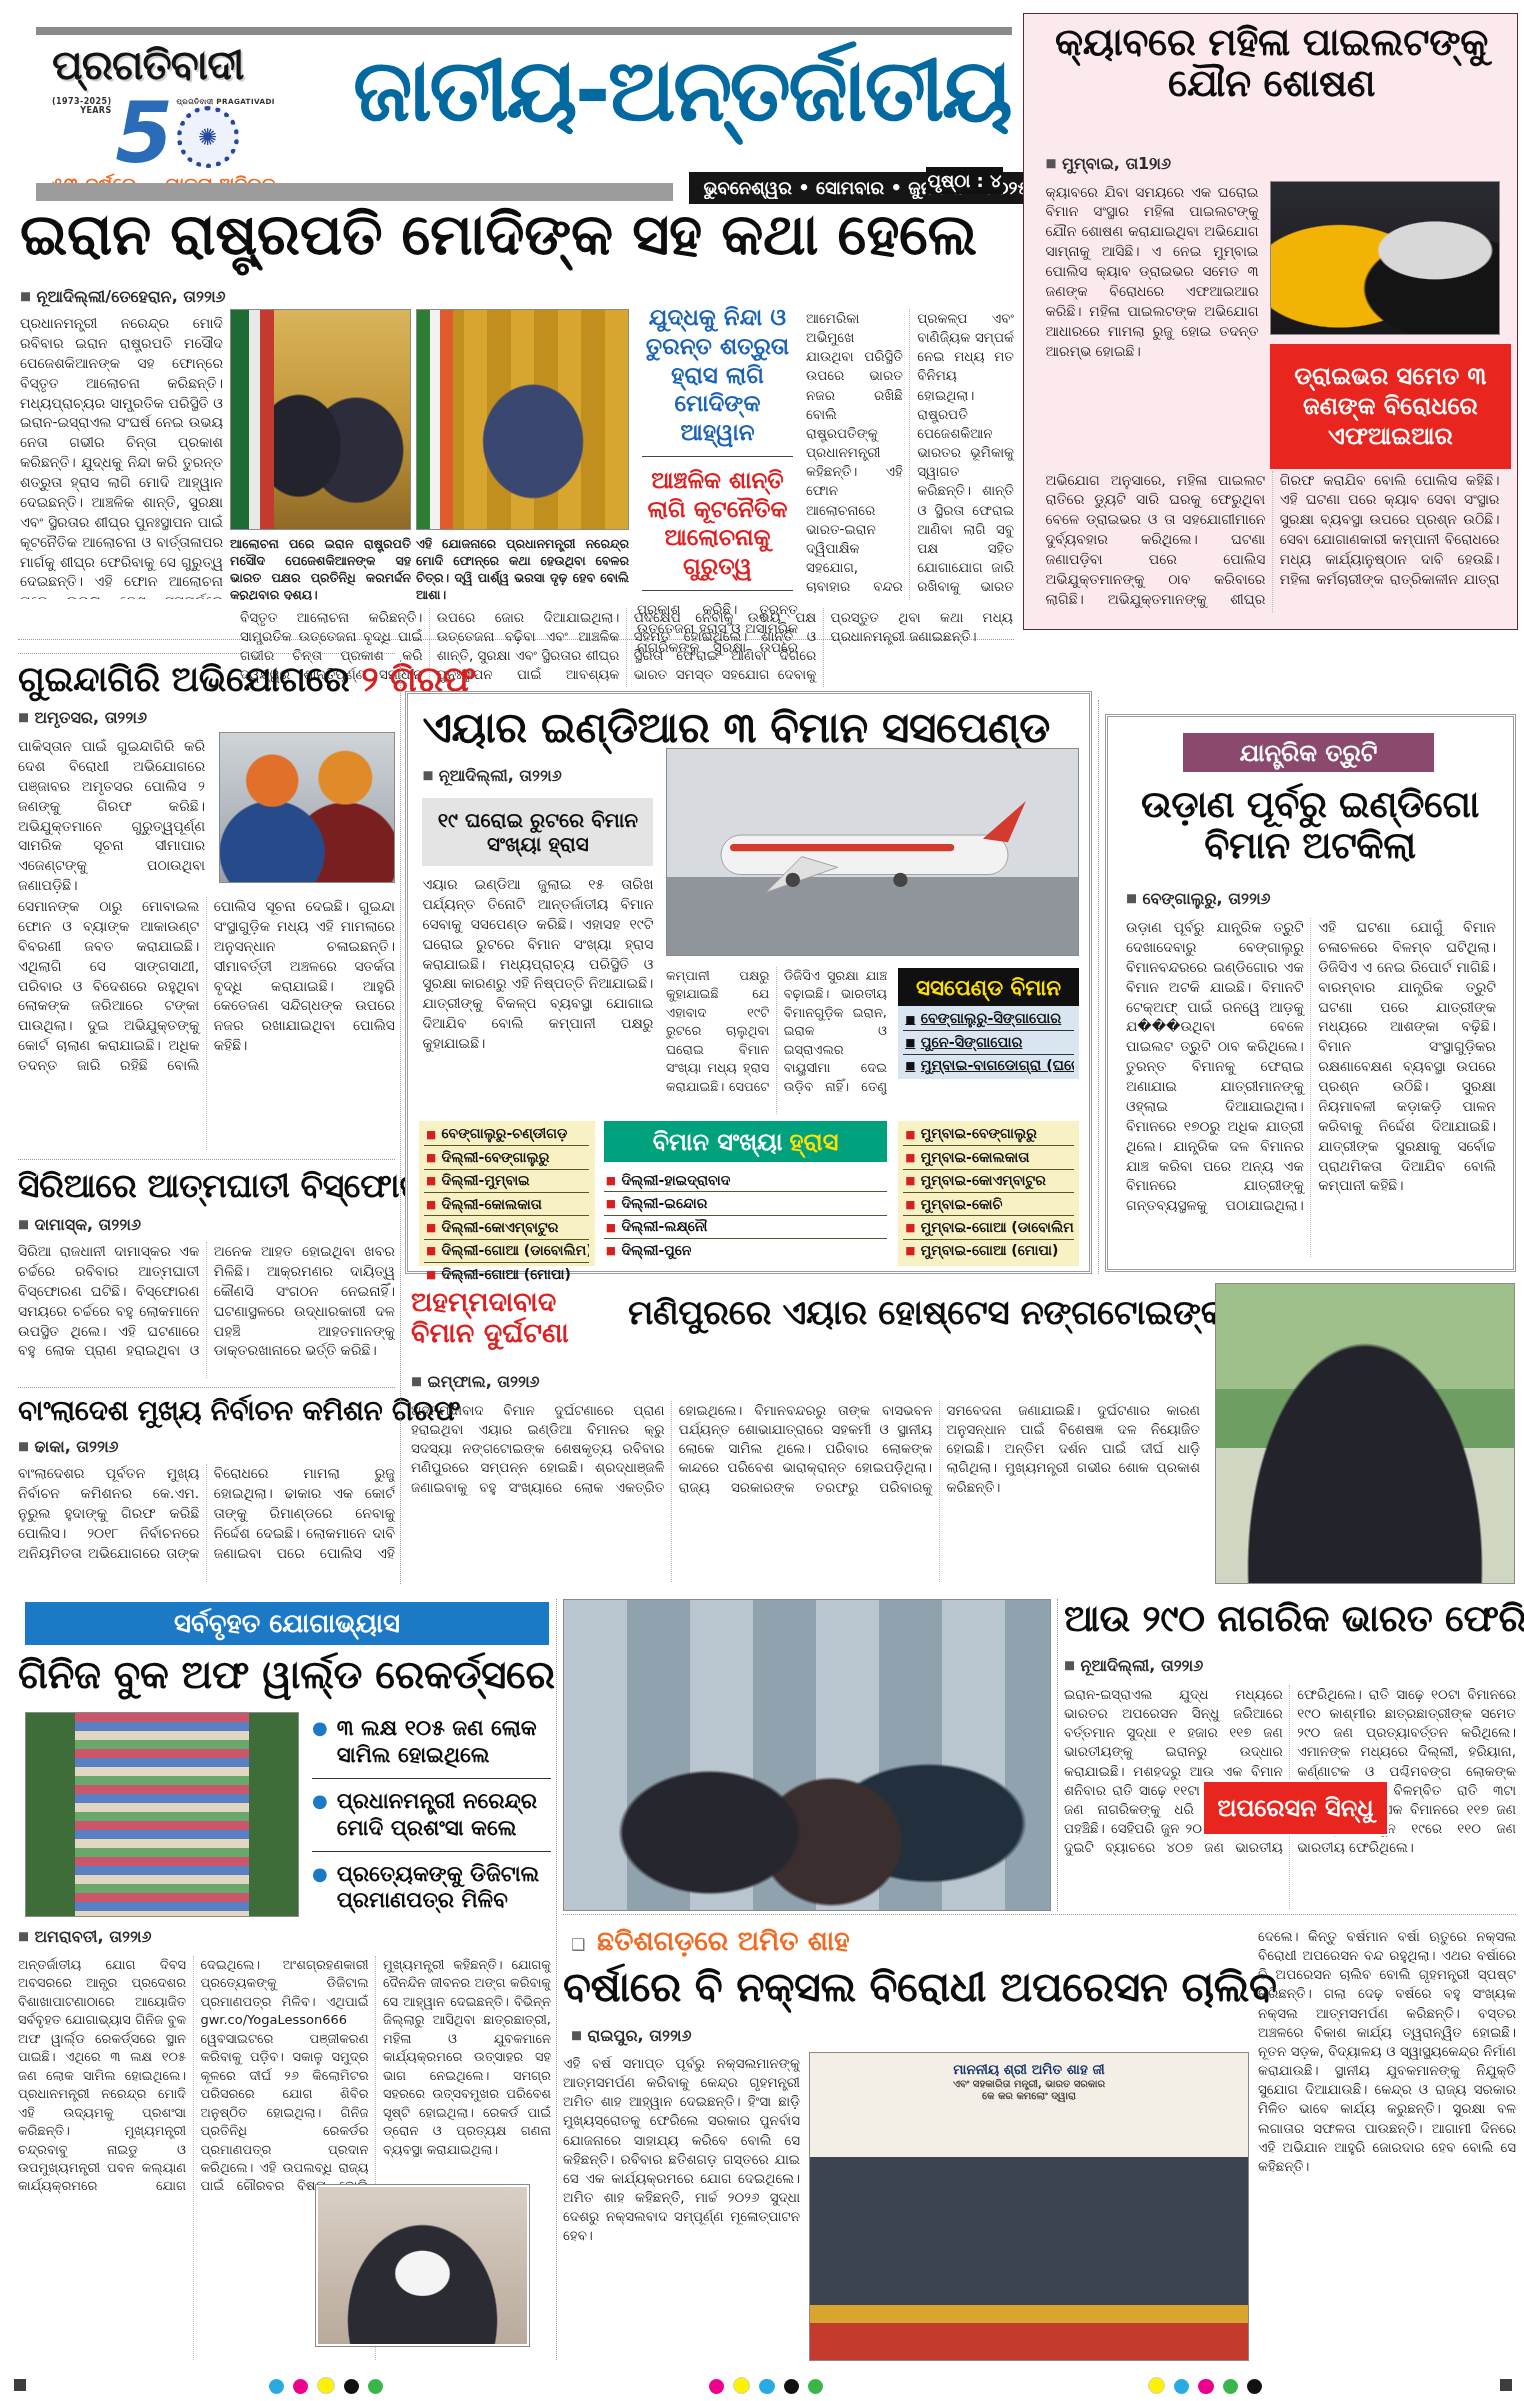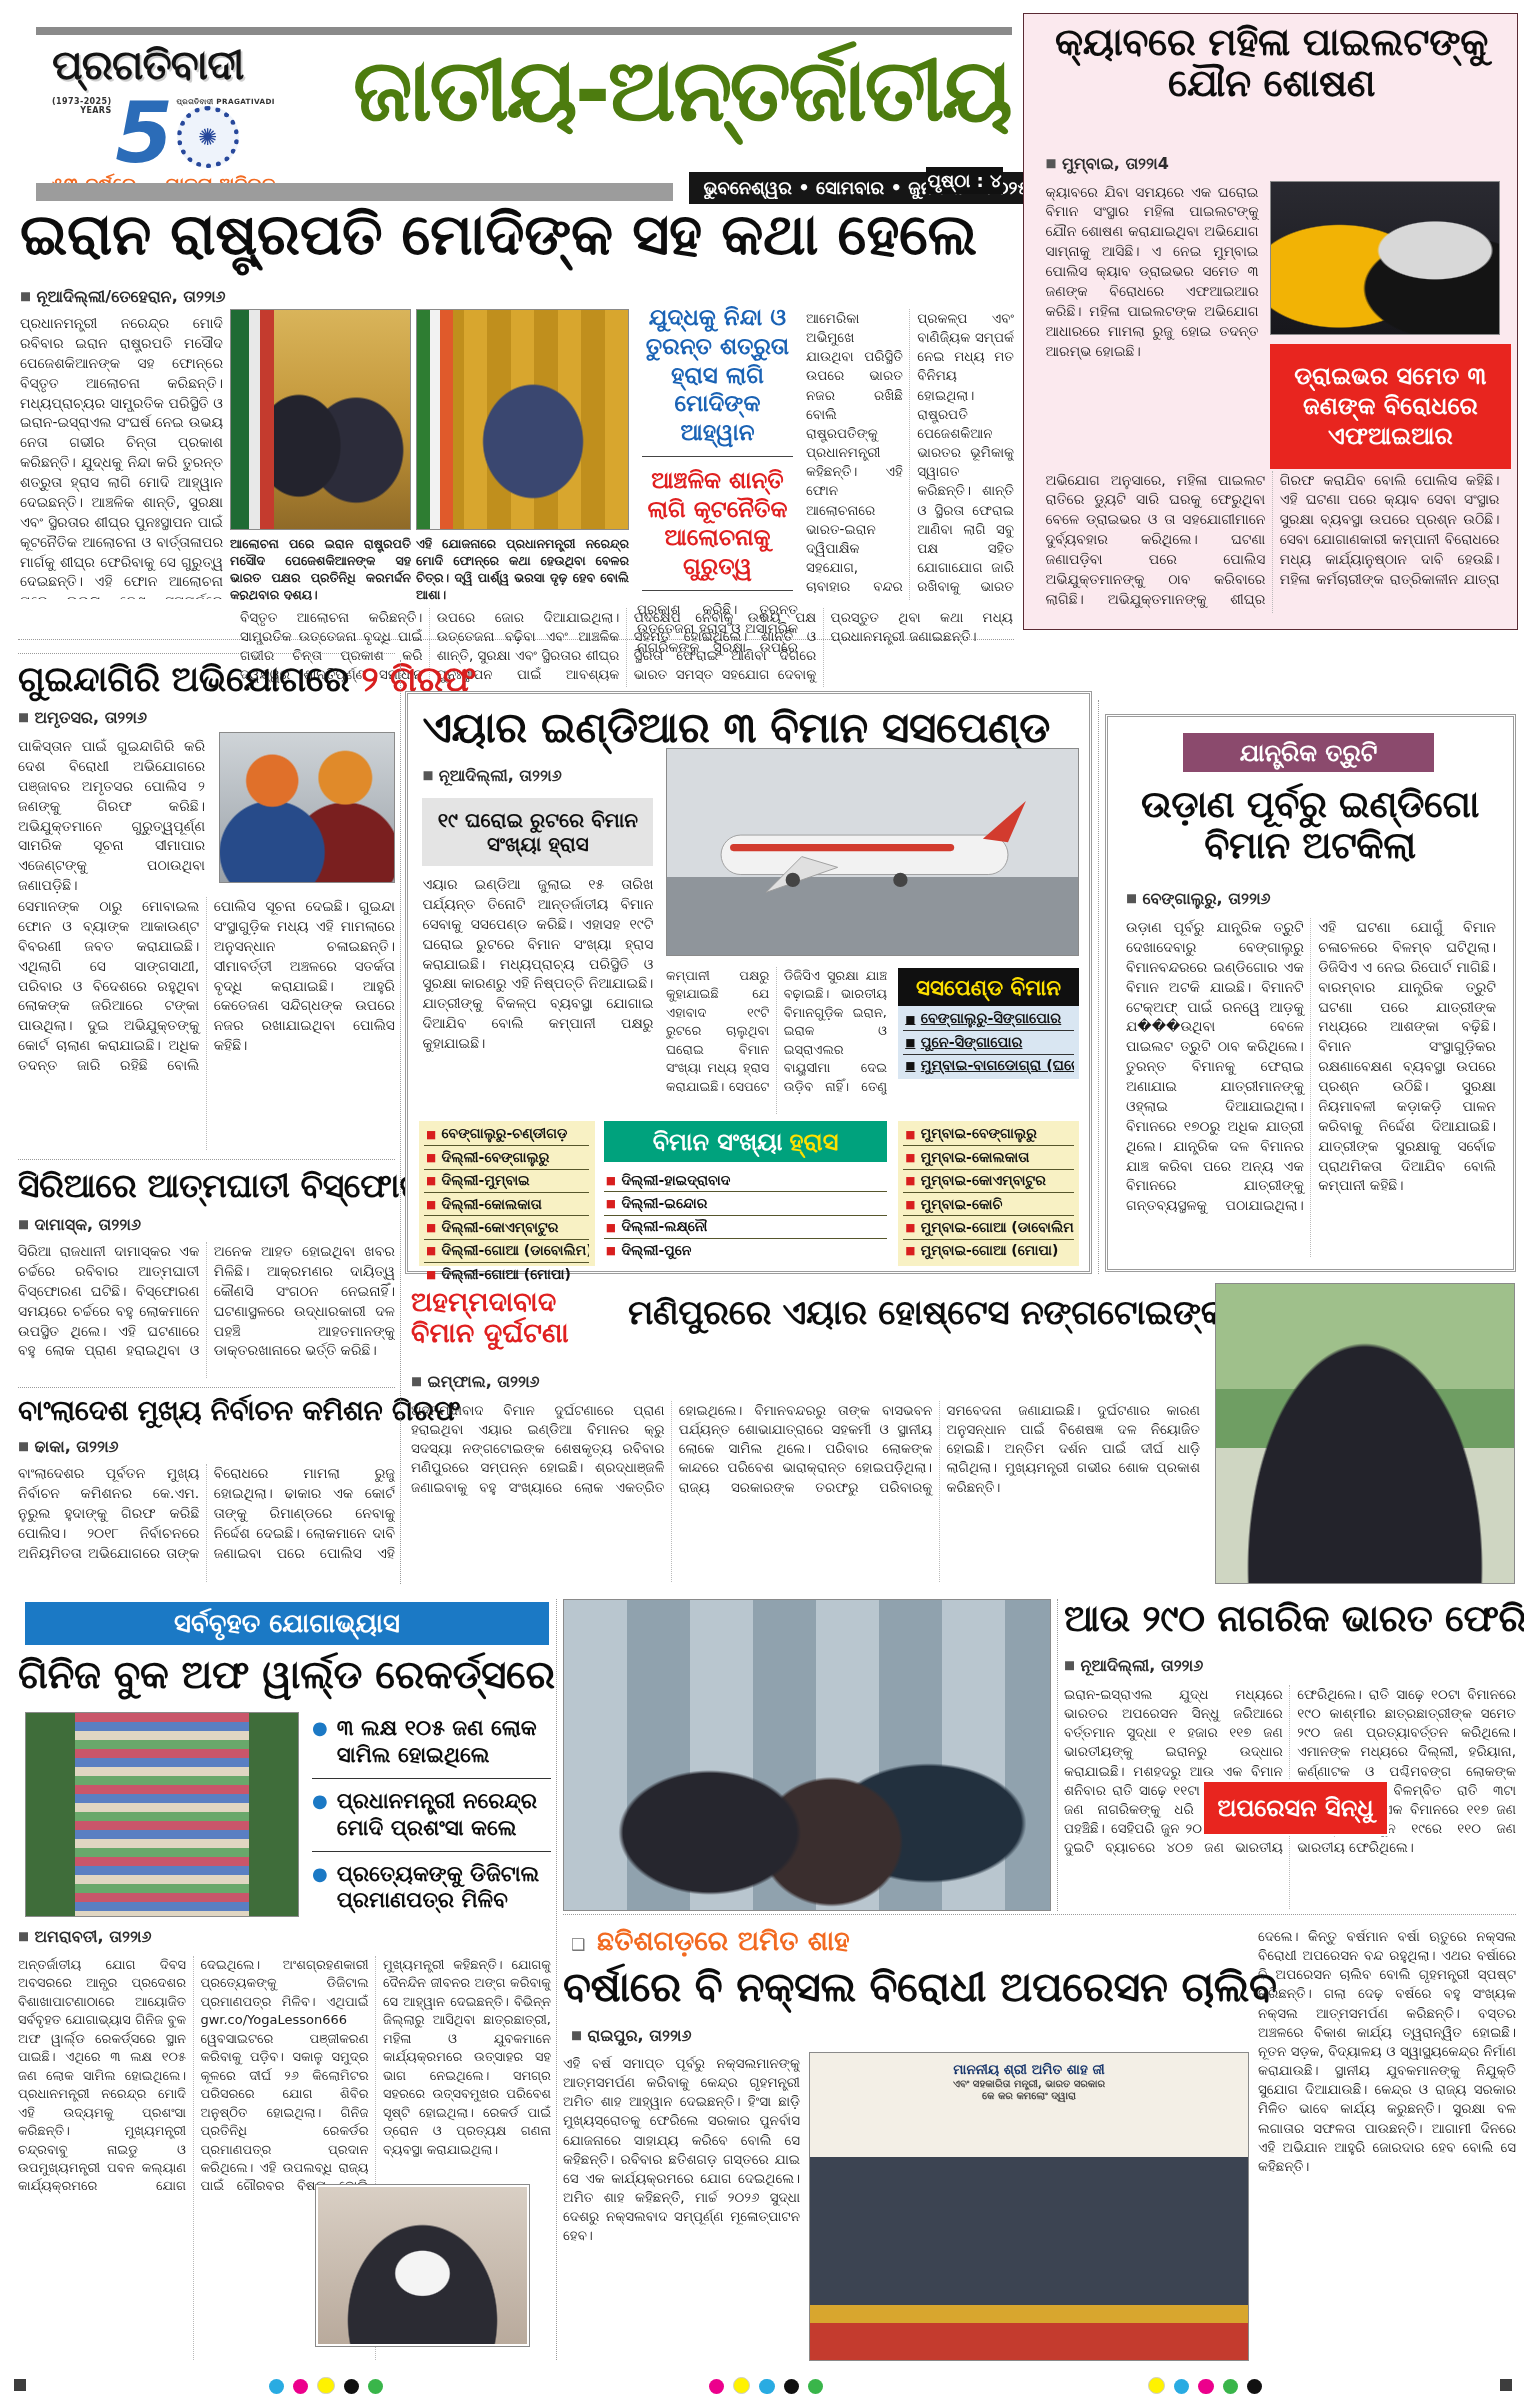--- a/index.html
+++ b/index.html
@@ -19,21 +19,21 @@
   .dbox{border:3.6px double #9b9b9b;box-sizing:border-box;background:#fff;}
 
   
   .toprule{background:#8a8a8a;}
   .papername{font-size:41px;font-weight:900;color:#141414;letter-spacing:-0.9px;text-shadow:1.8px 1.8px 0 #cfcfcf;}
   .anniv5{font-size:83px;font-weight:900;color:#2b6cb8;line-height:.9;font-style:italic;}
   .chakra{width:52px;height:52px;border-radius:50%;border:5.4px dotted #27489b;background:#eef3fb;
           display:flex;align-items:center;justify-content:center;color:#27489b;font-size:23px;}
   .anniv-small{font-size:8px;color:#333;font-weight:700;letter-spacing:0.4px;}
   .tagline{color:#f26a21;font-size:19px;font-weight:800;}
-  .sectitle{font-size:86px;font-weight:900;color:#4d7c0f;letter-spacing:-2.7px;text-align:center;line-height:1;}
+  .sectitle{font-size:86px;font-weight:900;color:#0369a1;letter-spacing:-2.7px;text-align:center;line-height:1;}
   .datebar{background:#161616;color:#fff;font-size:18px;font-weight:600;display:flex;align-items:center;
            padding-left:14.4px;}
   .pageno{background:#111;color:#fff;font-size:18px;font-weight:700;display:flex;align-items:center;justify-content:center;}
 
   
   .pinkbox{background:#fbe9ee;border:1.8px solid #5a2a33;box-shadow:0 0 0 1.8px #fbe9ee inset;box-sizing:border-box;}
   .redbox{background:#e8251f;color:#fff;font-weight:800;text-align:center;display:flex;align-items:center;
           justify-content:center;line-height:1.25;}
   .graybox{background:#e4e4e4;color:#0f0f0f;font-weight:800;text-align:center;display:flex;align-items:center;justify-content:center;line-height:1.2;}
   .hlblue{color:#1b63b5;font-weight:800;text-align:center;line-height:1.25;}
@@ -138,21 +138,21 @@
   <div class="abs sectitle" style="left:296px;top:47px;width:771px;">ଜାତୀୟ-ଅନ୍ତର୍ଜାତୀୟ</div>
   <div class="abs toprule" style="left:36px;top:183px;width:637px;height:18px;background:#9c9c9c;"></div>
   <div class="abs datebar" style="left:689px;top:172px;width:370px;height:32px;">
     <span style="padding-right:86px;white-space:nowrap;overflow:hidden;">ଭୁବନେଶ୍ୱର • ସୋମବାର • ଜୁନ ୨୩ • ୨୦୨୫</span>
   </div>
   <div class="abs pageno" style="left:926px;top:167px;width:77px;height:27px;">ପୃଷ୍ଠା : ୪</div>
 
   <div class="abs pinkbox" style="left:1023px;top:12.6px;width:495px;height:617px;">
     <div class="abs hl" style="left:18px;top:8px;width:459px;font-size:38px;text-align:center;">କ୍ୟାବରେ ମହିଳା ପାଇଲଟଙ୍କୁ ଯୌନ ଶୋଷଣ</div>
     <div class="abs byline" style="left:21.5px;top:140px;">
-      <span class="bsq">■</span><span>ମୁମ୍ବାଇ, ତା୨୨ା4</span>
+      <span class="bsq">■</span><span>ମୁମ୍ବାଇ, ତା19ା୬</span>
     </div>
     <div class="abs body" style="left:21.5px;top:169px;width:213px;height:276px;">କ୍ୟାବରେ ଯିବା ସମୟରେ ଏକ ଘରୋଇ ବିମାନ ସଂସ୍ଥାର ମହିଳା ପାଇଲଟଙ୍କୁ ଯୌନ ଶୋଷଣ କରାଯାଇଥିବା ଅଭିଯୋଗ ସାମ୍ନାକୁ ଆସିଛି। ଏ ନେଇ ମୁମ୍ବାଇ ପୋଲିସ କ୍ୟାବ ଡ୍ରାଇଭର ସମେତ ୩ ଜଣଙ୍କ ବିରୋଧରେ ଏଫଆଇଆର କରିଛି। ମହିଳା ପାଇଲଟଙ୍କ ଅଭିଯୋଗ ଆଧାରରେ ମାମଲା ରୁଜୁ ହୋଇ ତଦନ୍ତ ଆରମ୍ଭ ହୋଇଛି।</div>
     <div class="abs photo ph-taxi" style="left:246px;top:167px;width:230px;height:154px;"></div>
     <div class="abs redbox" style="left:246px;top:330px;width:230px;height:115px;font-size:24px;padding:5.4px;">ଡ୍ରାଇଭର ସମେତ ୩ ଜଣଙ୍କ ବିରୋଧରେ ଏଫଆଇଆର</div>
     <div class="abs body cols2" style="left:21.5px;top:457px;width:454px;height:142px;">ଅଭିଯୋଗ ଅନୁସାରେ, ମହିଳା ପାଇଲଟ ରାତିରେ ଡ୍ୟୁଟି ସାରି ଘରକୁ ଫେରୁଥିବା ବେଳେ ଡ୍ରାଇଭର ଓ ତା ସହଯୋଗୀମାନେ ଦୁର୍ବ୍ୟବହାର କରିଥିଲେ। ଘଟଣା ଜଣାପଡ଼ିବା ପରେ ପୋଲିସ ଅଭିଯୁକ୍ତମାନଙ୍କୁ ଠାବ କରିବାରେ ଲାଗିଛି। ଅଭିଯୁକ୍ତମାନଙ୍କୁ ଶୀଘ୍ର ଗିରଫ କରାଯିବ ବୋଲି ପୋଲିସ କହିଛି। ଏହି ଘଟଣା ପରେ କ୍ୟାବ ସେବା ସଂସ୍ଥାର ସୁରକ୍ଷା ବ୍ୟବସ୍ଥା ଉପରେ ପ୍ରଶ୍ନ ଉଠିଛି। ସେବା ଯୋଗାଣକାରୀ କମ୍ପାନୀ ବିରୋଧରେ ମଧ୍ୟ କାର୍ଯ୍ୟାନୁଷ୍ଠାନ ଦାବି ହେଉଛି। ମହିଳା କର୍ମଚାରୀଙ୍କ ରାତ୍ରିକାଳୀନ ଯାତ୍ରା ସୁରକ୍ଷା ପାଇଁ କଡ଼ା ନିୟମ ଲାଗୁ କରିବାକୁ ଦାବି ହୋଇଛି।</div>
   </div>
 
   <div class="abs hl" style="left:20px;top:203px;width:991px;font-size:57px;white-space:nowrap;">ଇରାନ ରାଷ୍ଟ୍ରପତି ମୋଦିଙ୍କ ସହ କଥା ହେଲେ</div>
   <div class="abs byline" style="left:20px;top:287px;">
     <span class="bsq">■</span><span>ନୂଆଦିଲ୍ଲୀ/ତେହେରାନ, ତା୨୨ା୬</span>

